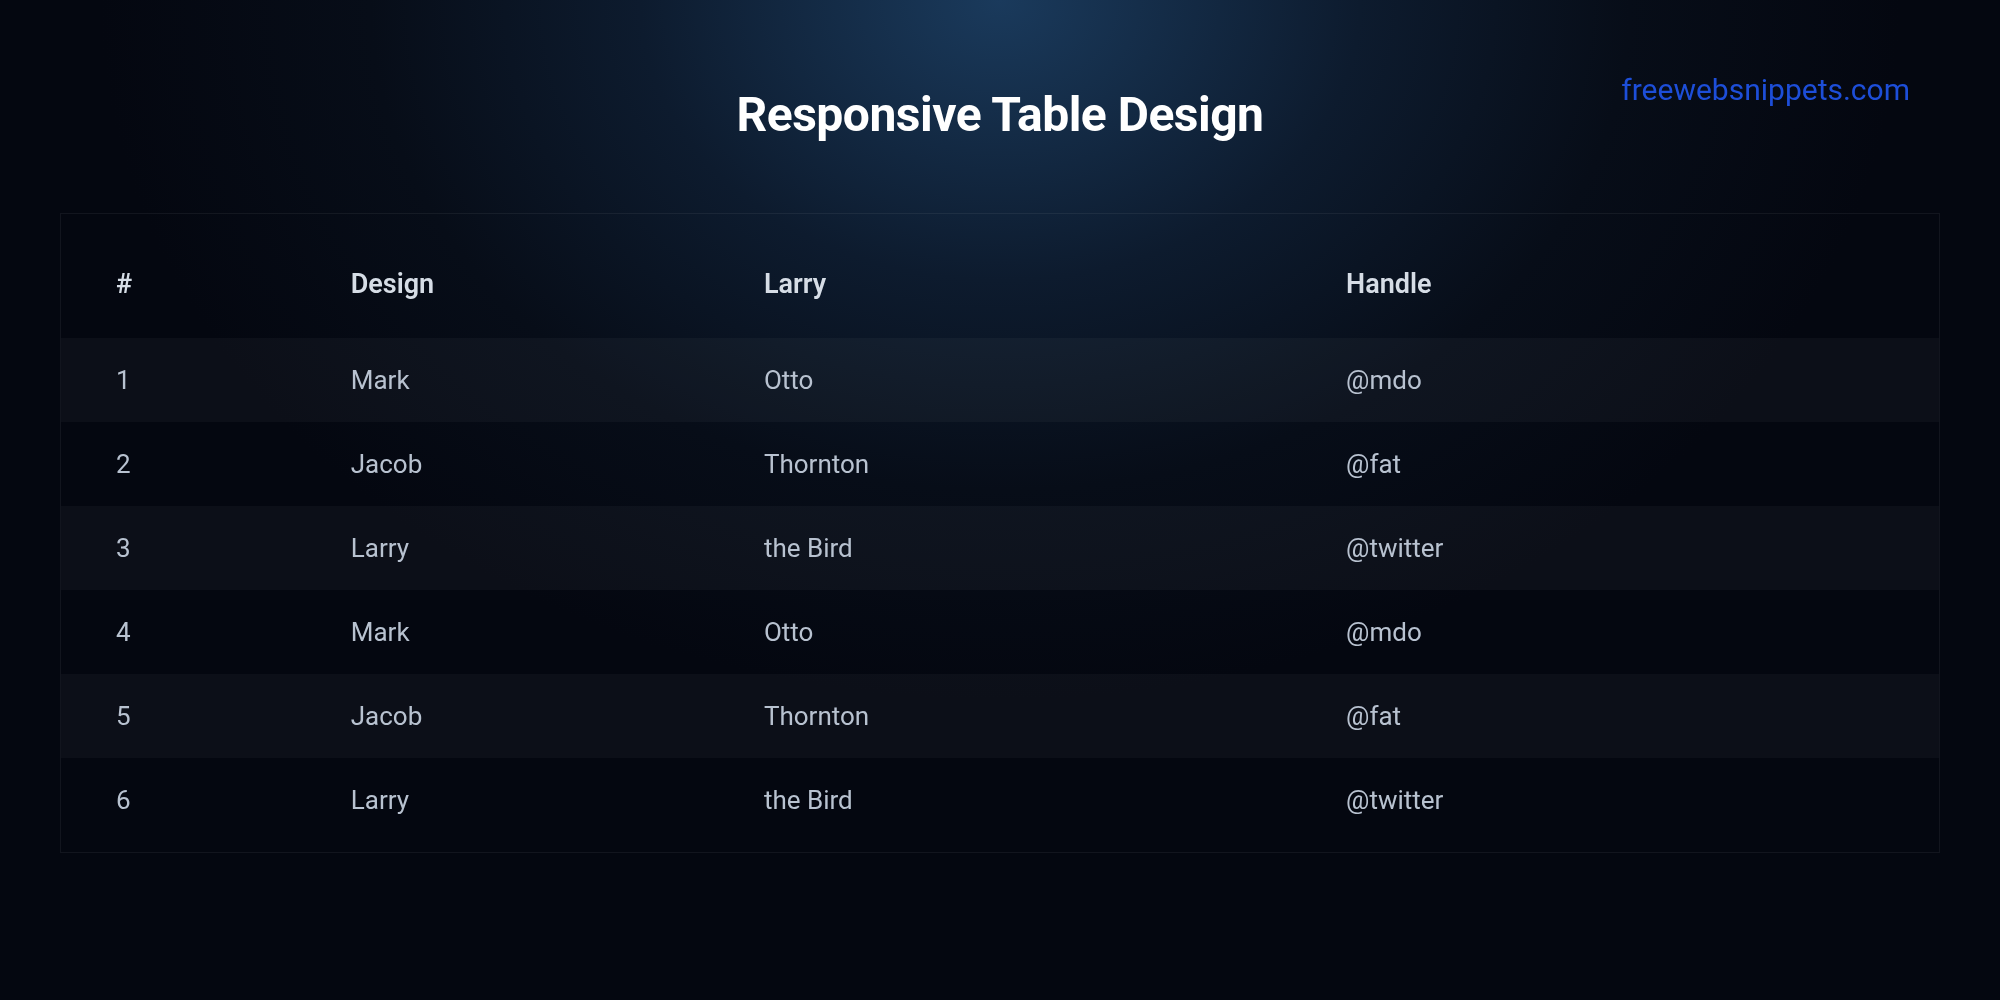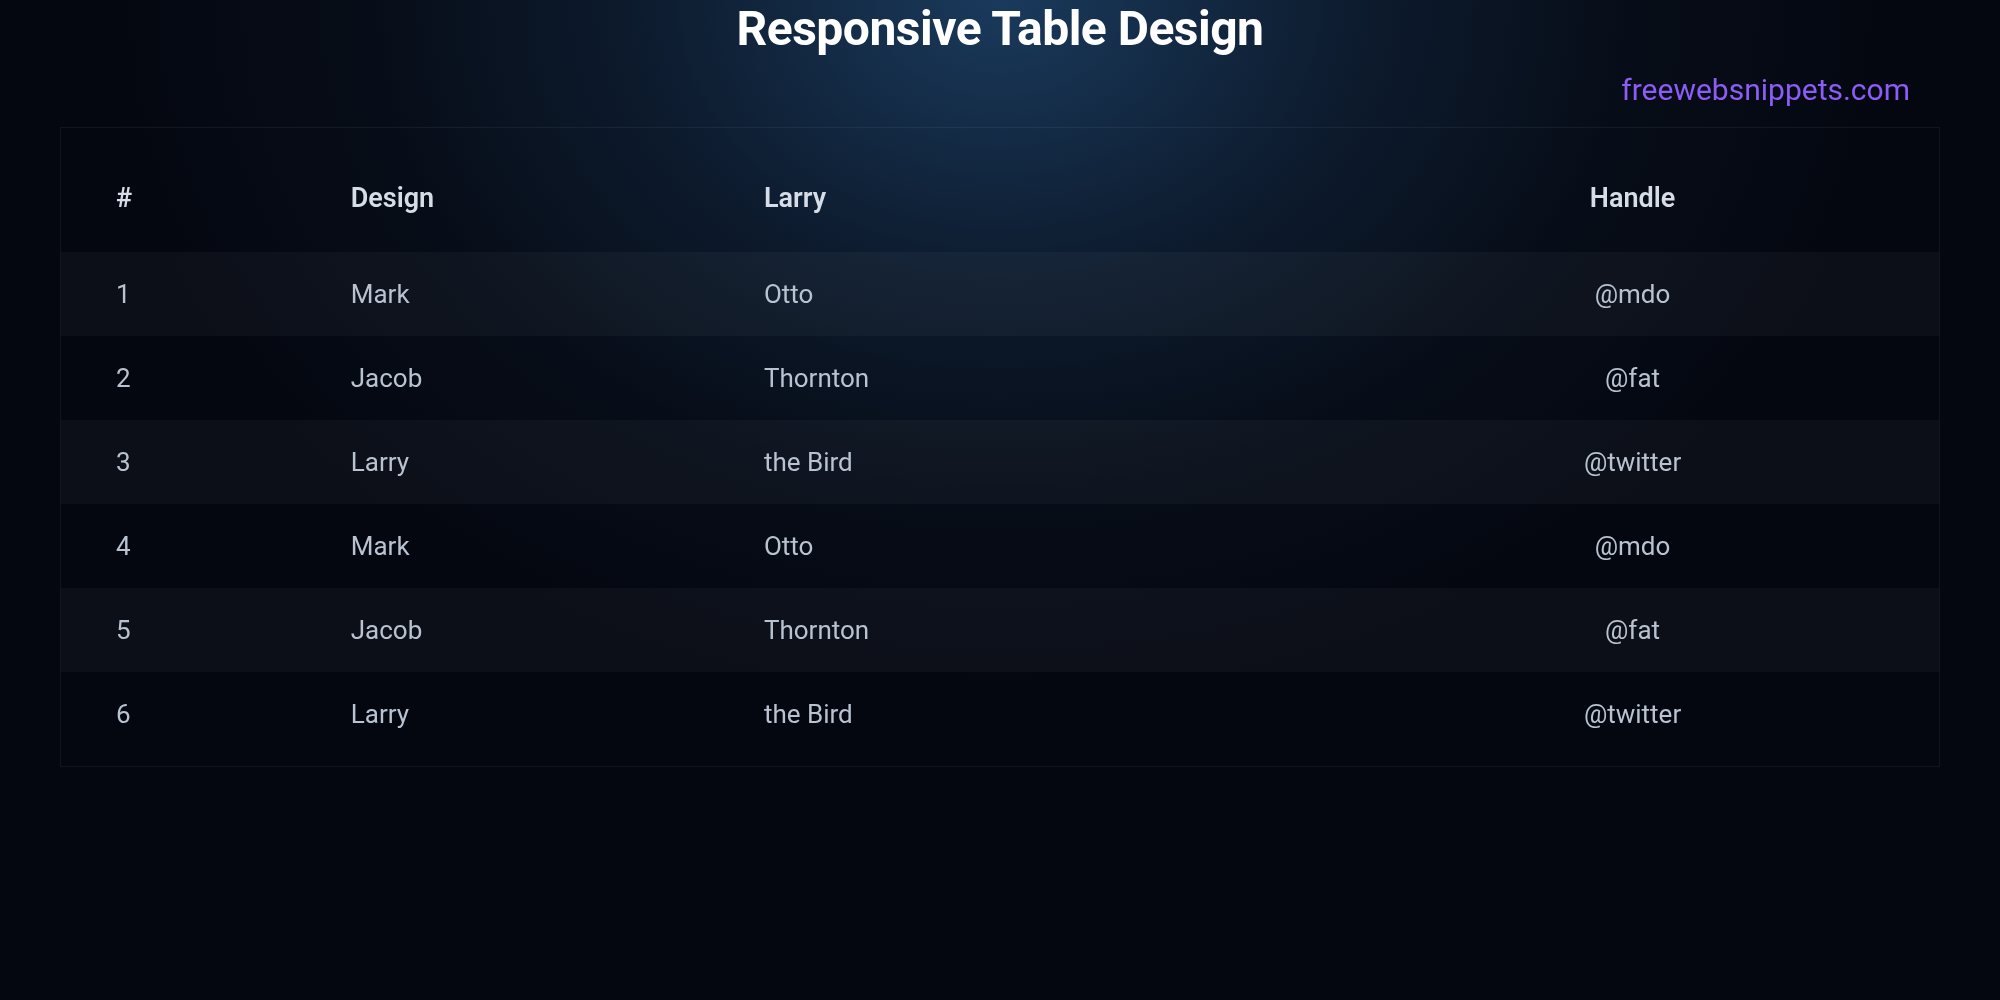--- a/index.html
+++ b/index.html
@@ -14,28 +14,29 @@
       font-family: -apple-system, BlinkMacSystemFont, 'Segoe UI', Roboto, 'Helvetica Neue', Arial, sans-serif;
       color: #b8c2d0;
       overflow: hidden;
       position: relative;
     }
     .watermark {
       position: absolute;
       top: 72px;
       right: 90px;
       font-size: 30px;
-      color: #8b5cf6;
+      color: #1d4ed8;
       font-weight: 400;
     }
     .page-title {
       text-align: center;
       color: #ffffff;
       font-size: 48px;
       font-weight: 700;
+      padding-top: 86px;
       letter-spacing: -0.5px;
     }
     .table-container {
       margin: 70px 60px 0 60px;
       border: 1px solid rgba(255, 255, 255, 0.06);
       padding: 30px 0 10px 0;
     }
     .data-table {
       width: 100%;
       border-collapse: collapse;
@@ -65,21 +66,20 @@
     .data-table td:nth-child(2) {
       width: 22%;
     }
     .data-table th:nth-child(3),
     .data-table td:nth-child(3) {
       width: 31%;
     }
     .data-table th:nth-child(4),
     .data-table td:nth-child(4) {
       width: 34.5%;
-      text-align: center;
     }
   </style>
 </head>
 <body>
 
 <div class="watermark">freewebsnippets.com</div>
 
 <h1 class="page-title">Responsive Table Design</h1>
 
 <div class="table-container">

